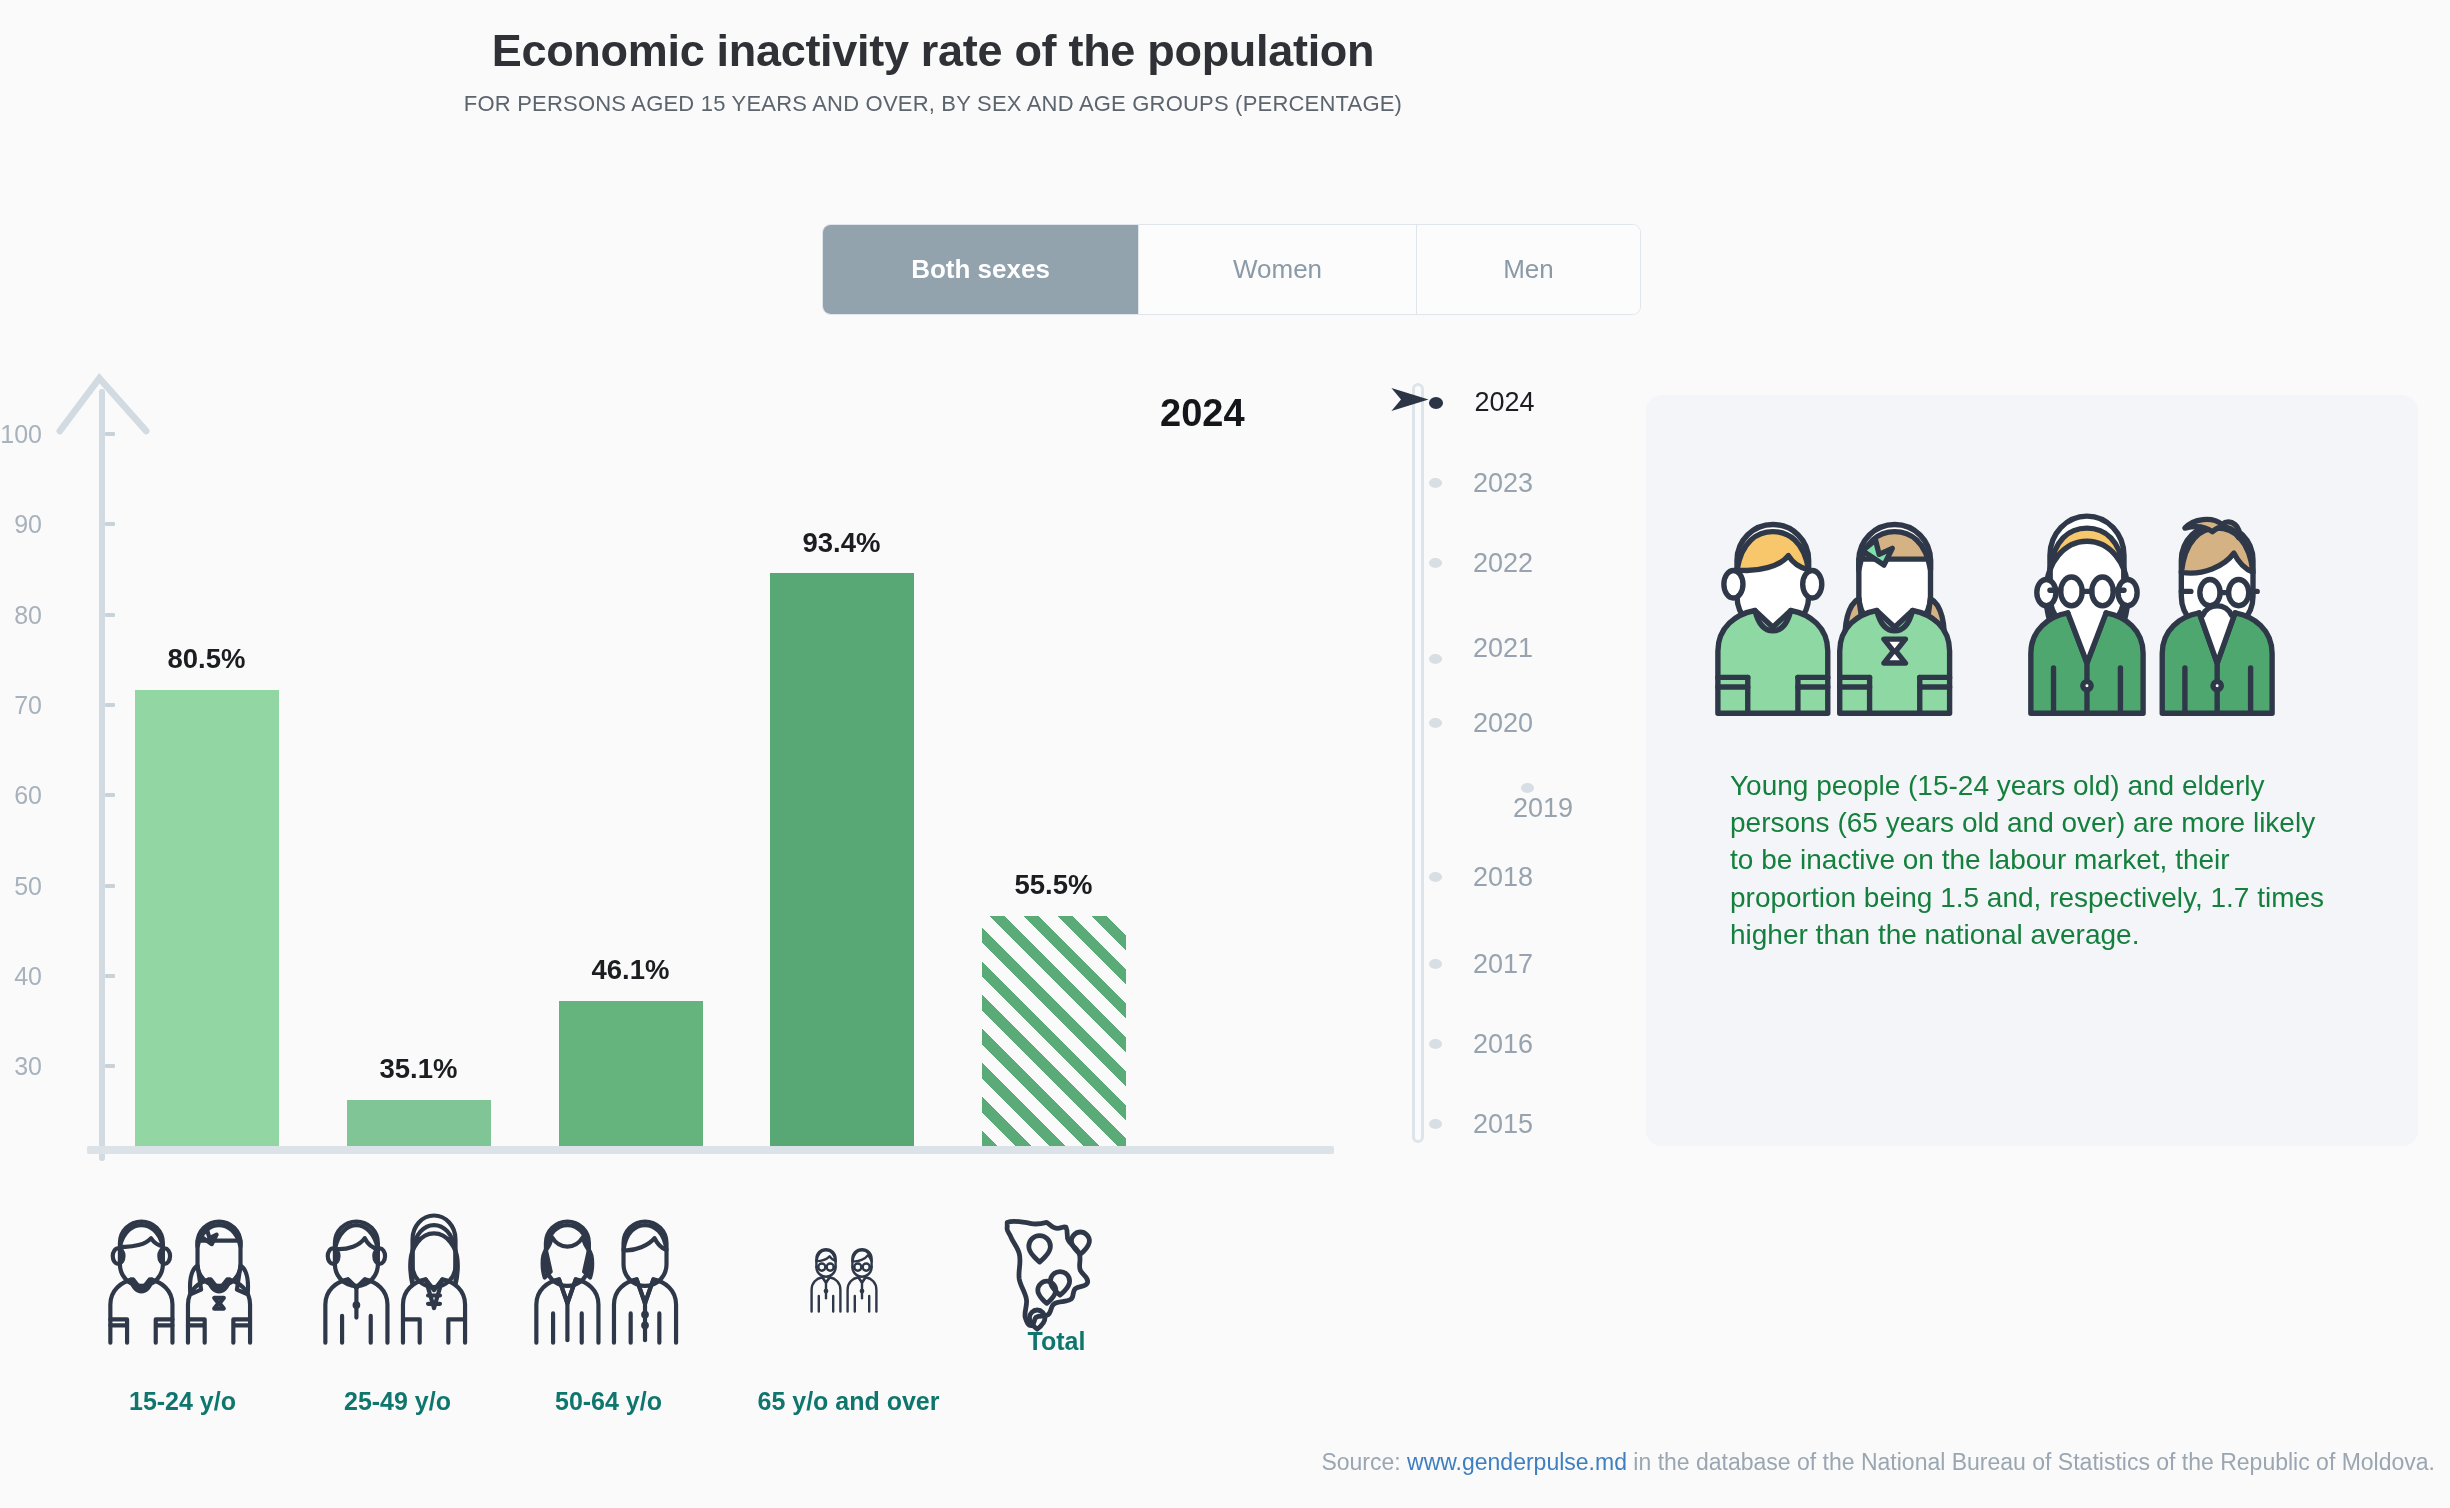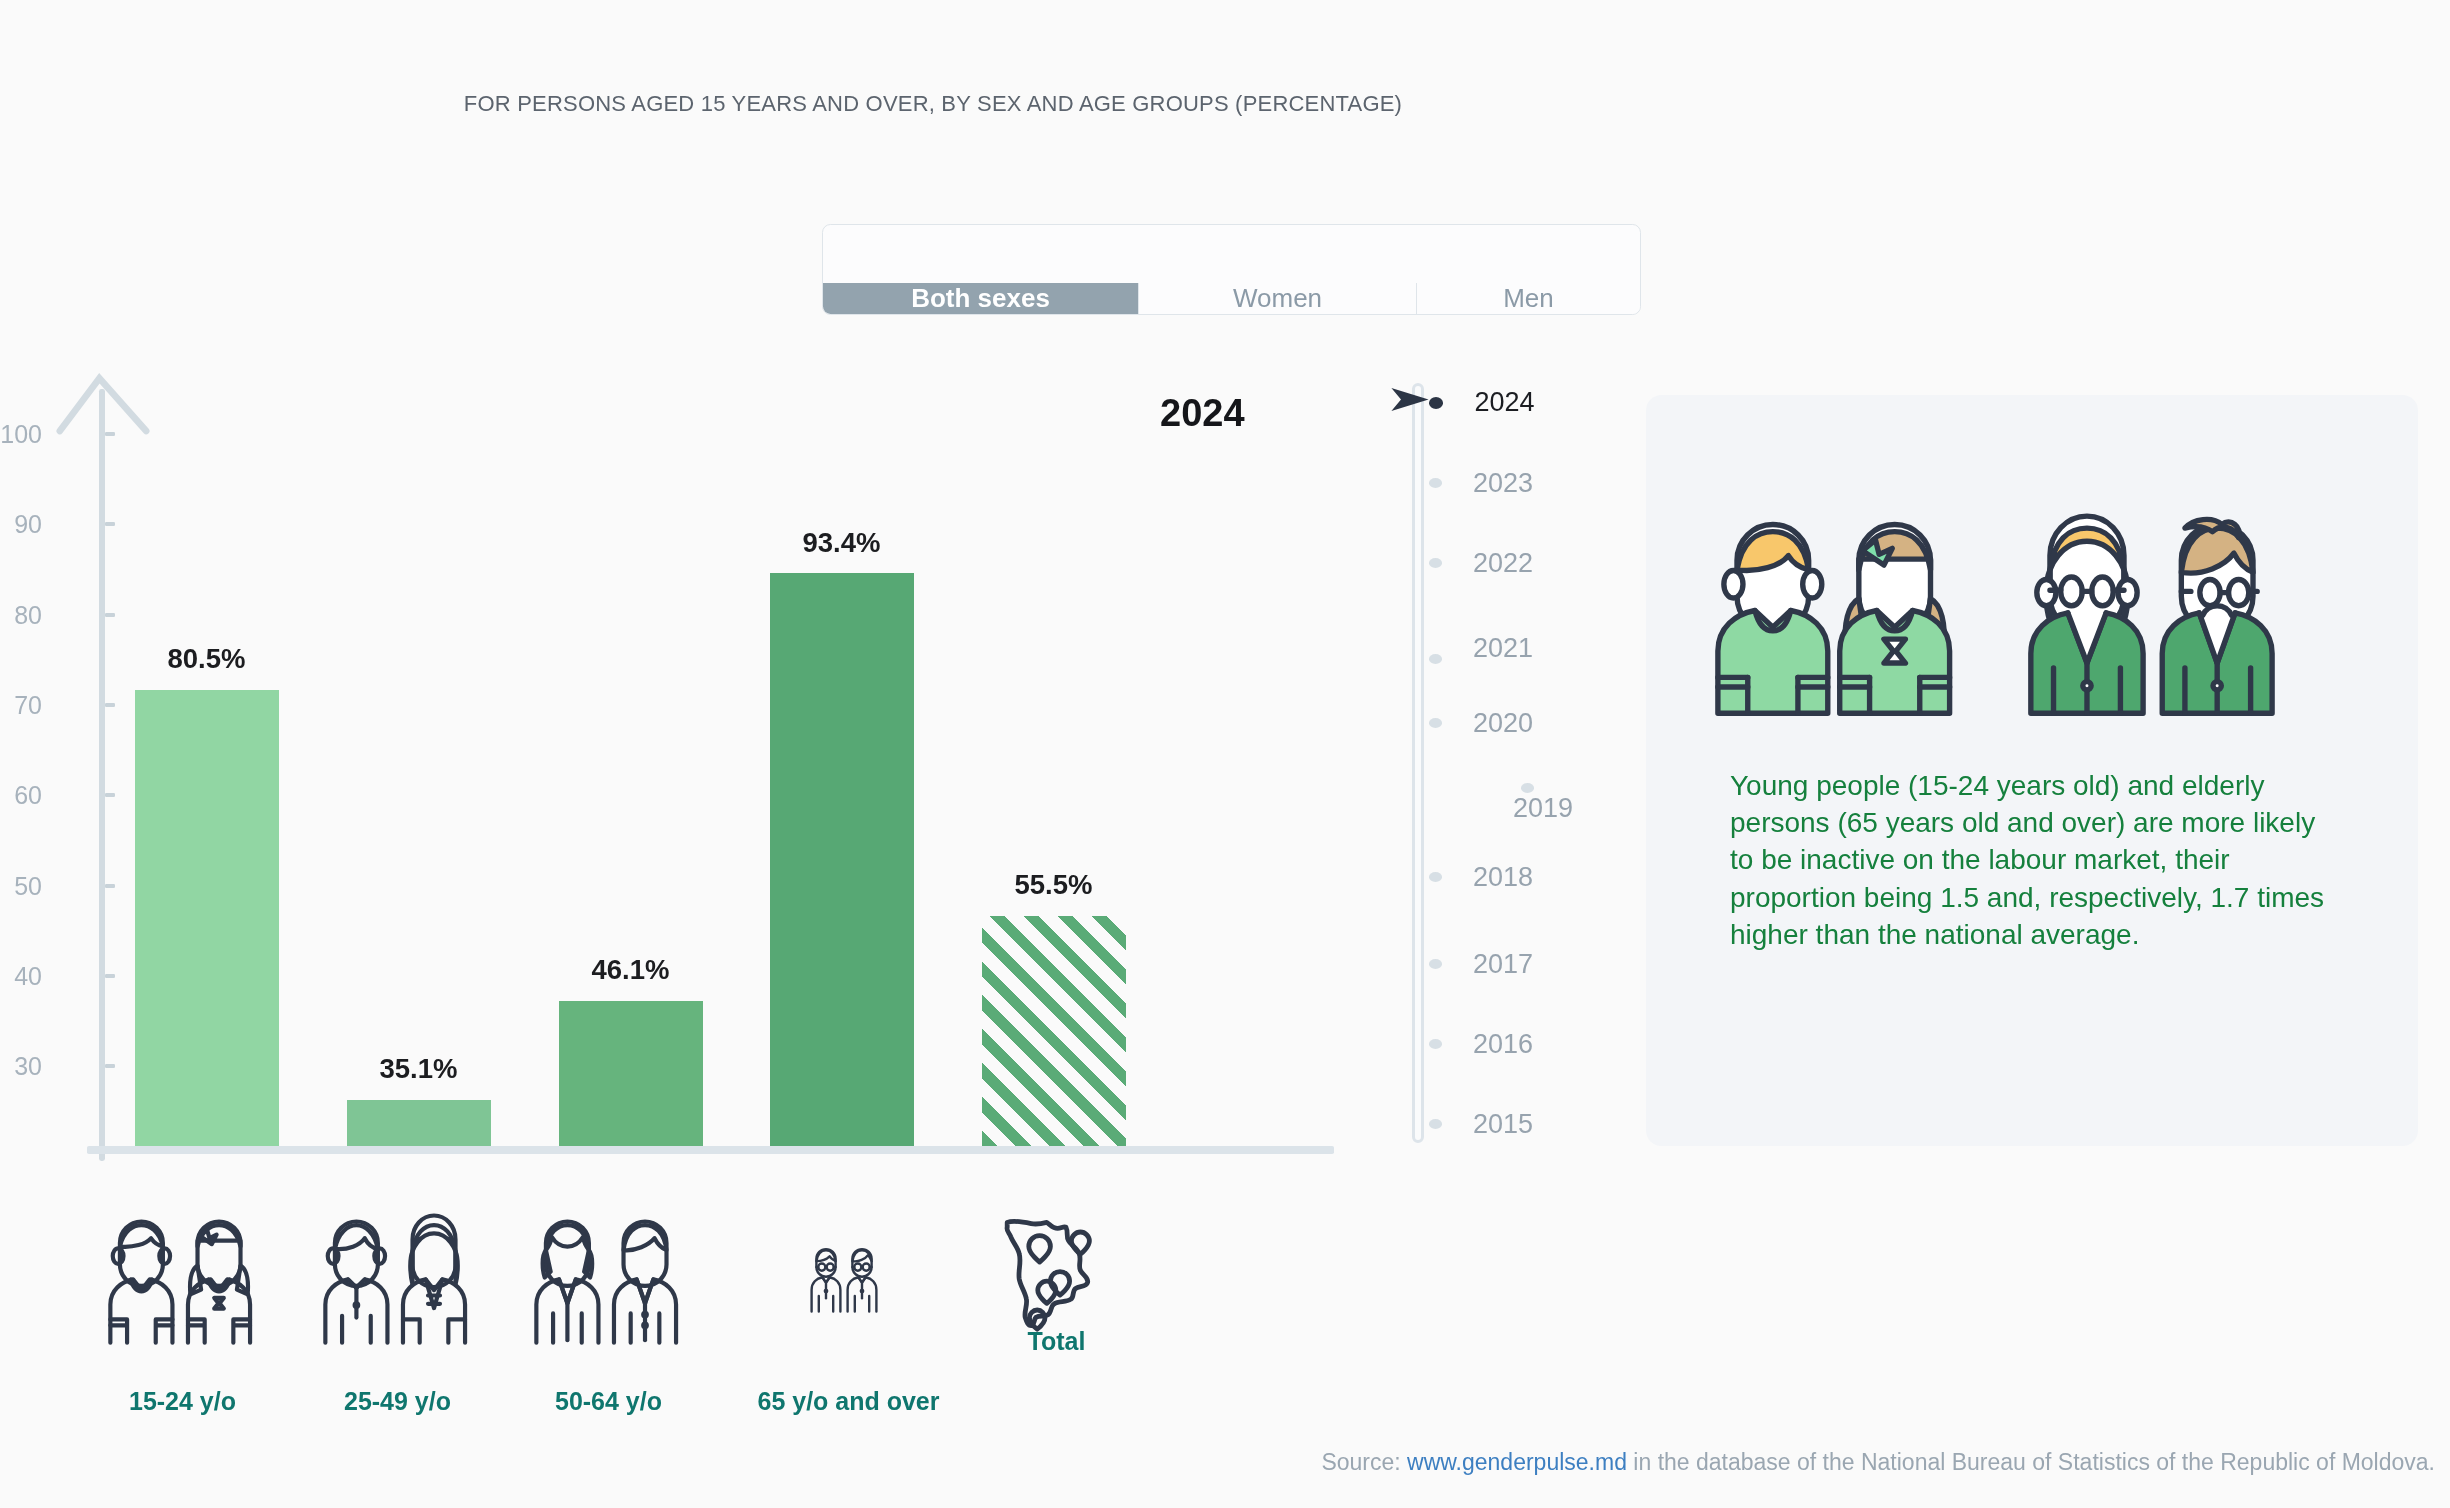--- a/index.html
+++ b/index.html
@@ -26,21 +26,20 @@
     letter-spacing: 0.2px;
   }
 
   
   .tabs {
     position: absolute; left: 822px; top: 224px;
     display: flex; height: 91px;
     border-radius: 8.4px; overflow: hidden;
     border: 0.6px solid #dfe5ea;
     background: #fcfcfd;
-    align-items: flex-end;
   }
   .tab {
     display: flex; align-items: center; justify-content: center;
     font-size: 26px; color: #8b9aa7;
     background: #fcfcfd;
     border-right: 0.6px solid #dfe5ea;
     padding: 0 6px;
   }
   .tab:last-child { border-right: none; }
   .tab.active { background: #93a3ae; color: #ffffff; font-weight: bold; }
@@ -134,20 +133,21 @@
     text-align: right;
     font-size: 23px; color: #9aa6b1;
   }
   .footer a { color: #3d7fc1; text-decoration: none; }
 </style>
 </head>
 <body>
 
 <div id="root">
 
+  <div class="page-title">Economic inactivity rate of the population</div>
   <div class="page-subtitle">FOR PERSONS AGED 15 YEARS AND OVER, BY SEX AND AGE GROUPS (PERCENTAGE)</div>
 
   <div class="tabs">
     <div class="tab tab-both active">Both sexes</div>
     <div class="tab tab-women">Women</div>
     <div class="tab tab-men">Men</div>
   </div>
 
   <div class="big-year">2024</div>
 

